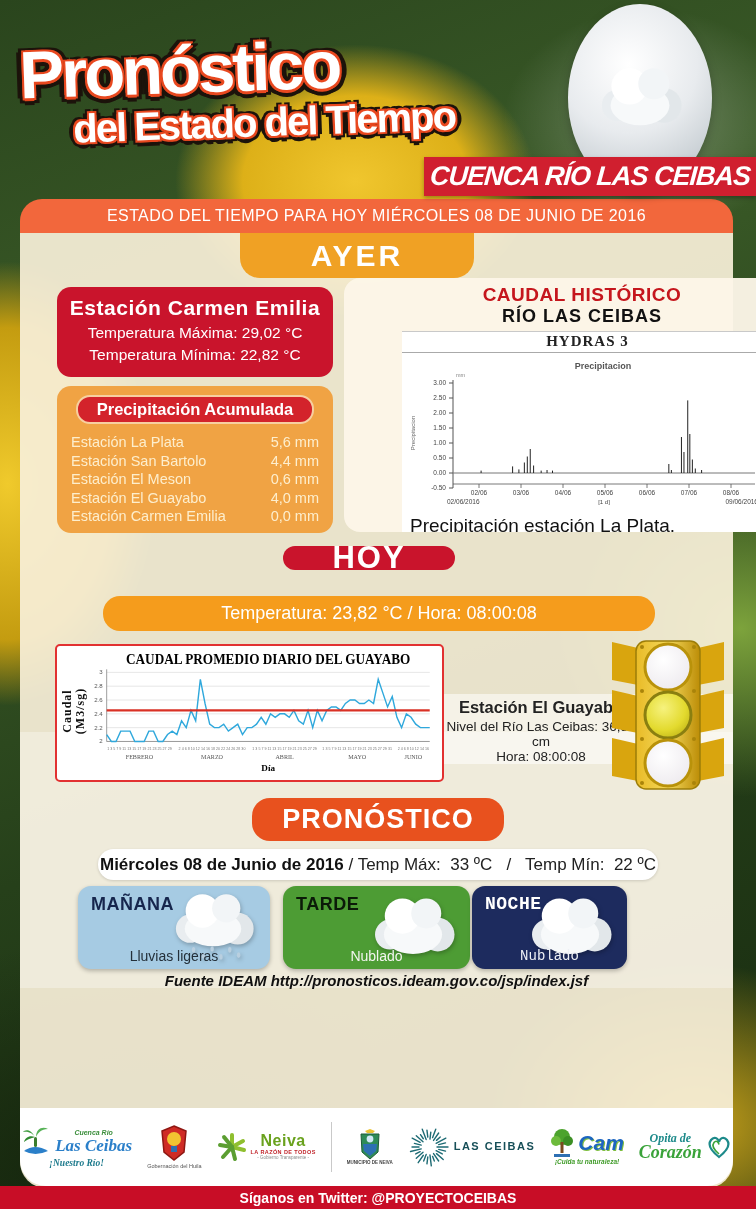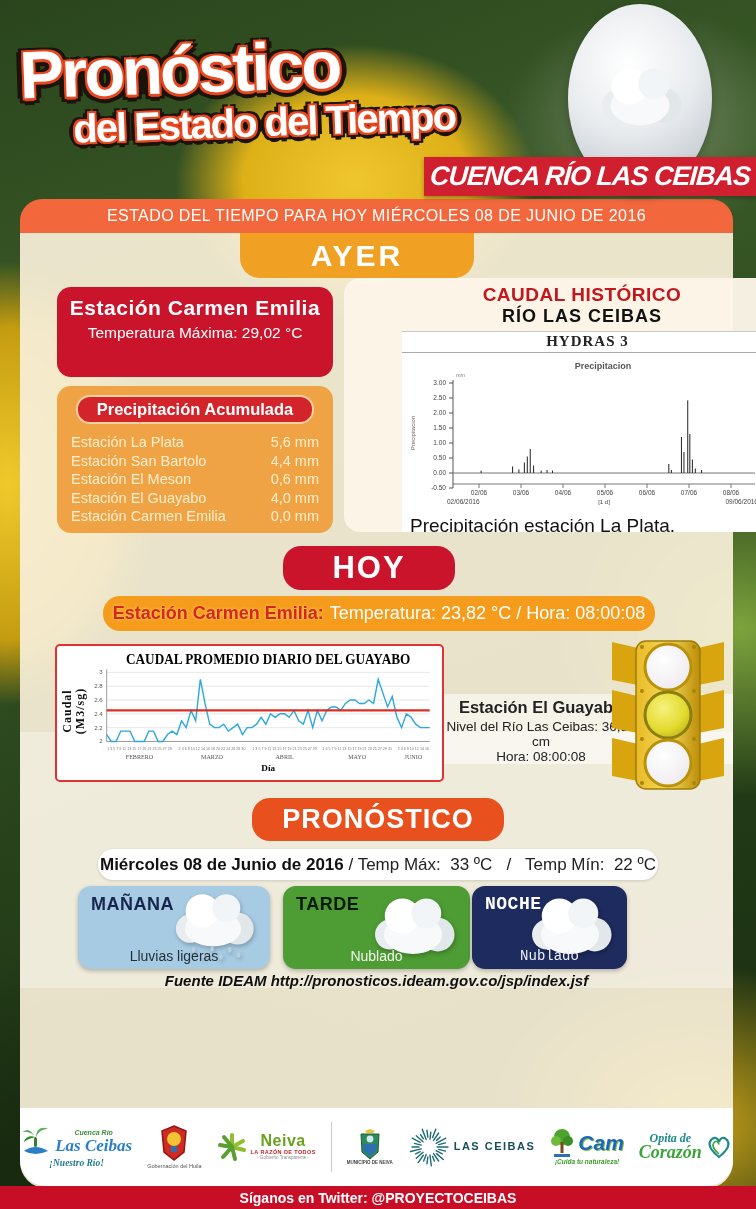--- a/index.html
+++ b/index.html
@@ -49,21 +49,21 @@
   .precip-rows{margin:9px 14px 0;color:#fdeecd;font-size:14.5px;line-height:18.5px;}
   .precip-row{display:flex;justify-content:space-between;}
   .hist-card{left:344px;top:278px;width:382px;height:254px;background:rgba(252,246,232,.96);border-radius:16px;overflow:hidden;z-index:2;padding-left:47px;}
   .hist-t1{color:#c5161d;font-size:19px;font-weight:bold;text-align:center;margin-top:6px;letter-spacing:.5px;}
   .hist-t2{color:#111;font-size:18px;font-weight:bold;text-align:center;letter-spacing:1px;}
   .hydras-box{margin-top:4px;background:#fff;border-top:1px solid #c9c9c9;margin-left:11px;}
   .hydras-header{font-family:"Liberation Serif",serif;font-weight:bold;font-size:15px;color:#222;text-align:center;
     padding:1px 0 2px;border-bottom:1px solid #aaa;letter-spacing:1px;}
   .hist-caption{font-size:19px;color:#111;padding:0 6px 6px 8px;background:#fff;}
   
-  .hoy-pill{left:283px;top:546px;width:172px;height:44px;background:var(--c-red,#c9142c);border-radius:18px;
+  .hoy-pill{left:283px;top:546px;width:172px;height:24px;background:var(--c-red,#c9142c);border-radius:18px;
     display:flex;align-items:center;justify-content:center;z-index:2;}
   .hoy-pill span{color:#fff;font-size:31px;font-weight:bold;letter-spacing:2px;}
   .hoy-bar{left:103px;top:596px;width:552px;height:35px;background:var(--c-bar-orange,#f59c1c);border-radius:17px;
     display:flex;align-items:center;justify-content:center;gap:6px;z-index:2;white-space:nowrap;}
   .hoy-bar .st{color:#d8251f;font-size:18px;font-weight:bold;text-shadow:0 0 3px rgba(255,235,120,.9);}
   .hoy-bar .dt{color:#fff;font-size:18px;}
   .guayabo-card{left:55px;top:644px;width:385px;height:134px;background:#fff;border:2px solid #e23131;border-radius:5px;z-index:2;}
   .caudal-ylabel{position:absolute;left:-28px;top:52px;transform:rotate(-90deg);font-family:"Liberation Serif",serif;
     font-weight:bold;font-size:12px;color:#111;width:90px;text-align:center;line-height:13px;letter-spacing:1px;}
   .info-band{left:436px;top:694px;width:297px;height:70px;background:rgba(255,255,255,.55);z-index:1;}
@@ -148,20 +148,21 @@
   <div class="abs panel"></div>
   <div class="abs band"></div>
 
   <div class="abs ayer-pill">
     <span>AYER</span>
   </div>
 
   <div class="abs station-card">
     <div class="t">Estación Carmen Emilia</div>
     <div class="r"><span>Temperatura  Máxima:</span>&nbsp;<span>29,02 °C</span></div>
+    <div class="r"><span>Temperatura  Mínima:</span>&nbsp;<span>22,82 °C</span></div>
   </div>
 
   <div class="abs precip-card">
     <div class="precip-pill">
       <span>Precipitación  Acumulada</span>
     </div>
     <div class="precip-rows">
       <div class="precip-row">
           <span>Estación La Plata</span>
           <span>5,6 mm</span>
@@ -251,21 +252,20 @@
           <line x1="298.6" y1="120" x2="298.6" y2="117" stroke="#222" stroke-width="1"></line>
         </svg>
       <div class="hist-caption">Precipitación estación  La Plata.</div>
     </div>
   </div>
 
   <div class="abs hoy-pill">
     <span>HOY</span>
   </div>
   <div class="abs hoy-bar">
-    <span class="st">Estación Carmen Emilia:</span>
     <span class="dt">Temperatura:  23,82 °C  / Hora: 08:00:08</span>
   </div>
 
   <div class="abs guayabo-card">
     <div class="caudal-ylabel">Caudal<br>(M3/sg)</div>
     <svg id="caudal-plot" width="368" height="128" viewBox="0 0 360 126" style="position:absolute;left:14px;top:2px;">
         <text x="193" y="16" text-anchor="middle" font-size="14" font-weight="bold" font-family="&quot;Liberation Serif&quot;,serif" textLength="280" lengthAdjust="spacingAndGlyphs">CAUDAL PROMEDIO DIARIO DEL GUAYABO</text>
         <line x1="34" y1="24" x2="352" y2="24" stroke="#d8d8d8" stroke-width="0.6"></line>
         <text x="30" y="26" text-anchor="end" font-size="6" fill="#555">3</text>
         <line x1="34" y1="37.60000000000001" x2="352" y2="37.60000000000001" stroke="#d8d8d8" stroke-width="0.6"></line>

